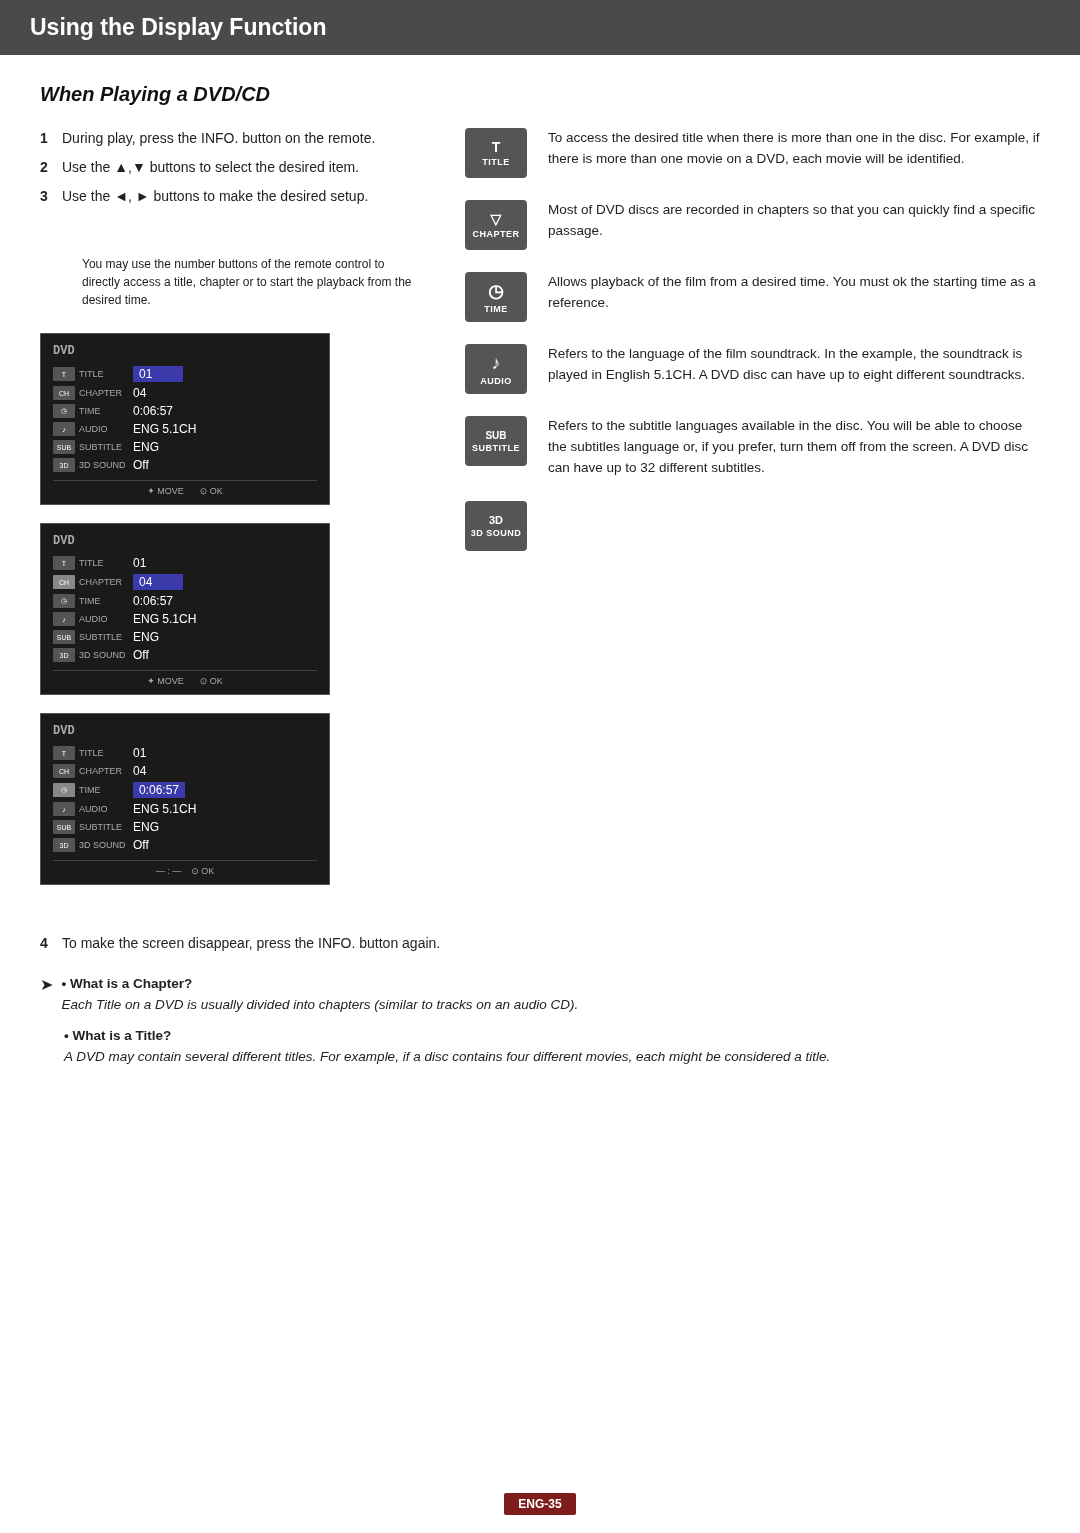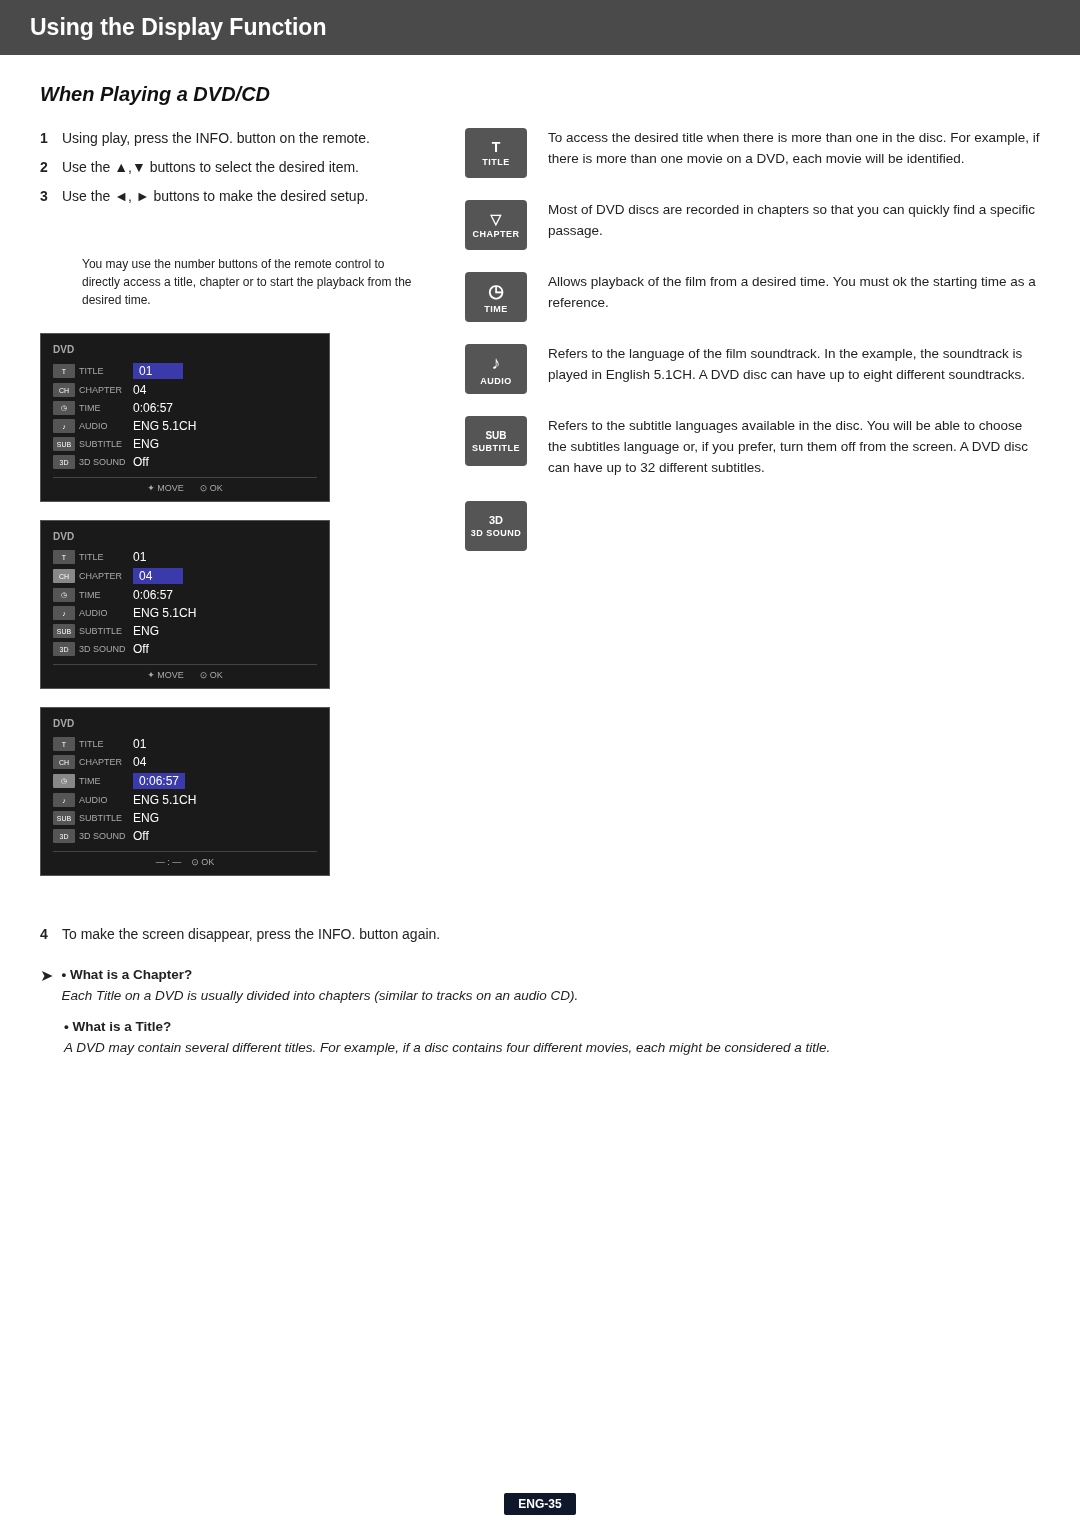--- a/index.html
+++ b/index.html
@@ -85,23 +85,24 @@
       border: 1px solid #555;
       width: 290px;
       padding: 10px 12px 8px 12px;
       margin-bottom: 18px;
       font-size: 10px;
       color: #ddd;
       font-family: Arial, sans-serif;
     }
     .dvd-label {
       color: #aaa;
-      font-size: 10px;
+      font-size: 12px;
       margin-bottom: 6px;
       font-weight: bold;
+      font-family: Liberation Mono, monospace;
     }
     .dvd-row {
       display: flex;
       align-items: center;
       padding: 2px 0;
       gap: 4px;
       font-size: 10px;
     }
     .dvd-row .icon-box {
       width: 22px;
@@ -218,21 +219,21 @@
 
     .page-footer {
       position: absolute;
       bottom: 18px;
       left: 0;
       right: 0;
       display: flex;
       justify-content: center;
     }
     .page-num {
-      background: #0f172a;
+      background: #7f1d1d;
       color: #fff;
       font-size: 12px;
       font-weight: bold;
       padding: 4px 14px;
       border-radius: 2px;
     }
   </style>
 </head>
 <body>
 
@@ -244,21 +245,21 @@
 
   <div class="section-title">When Playing a DVD/CD</div>
 
   <div class="two-col">
 
     <div class="left-col">
 
       <ol class="numbered-list">
         <li>
           <span class="num">1</span>
-          <span>Using play, press the INFO. button on the remote.</span>
+          <span>During play, press the INFO. button on the remote.</span>
         </li>
         <li>
           <span class="num">2</span>
           <span>Use the ▲,▼ buttons to select the desired item.</span>
         </li>
         <li>
           <span class="num">3</span>
           <div>
             <span>Use the ◄, ► buttons to make the desired setup.</span>
             <ul class="bullet-sub">

